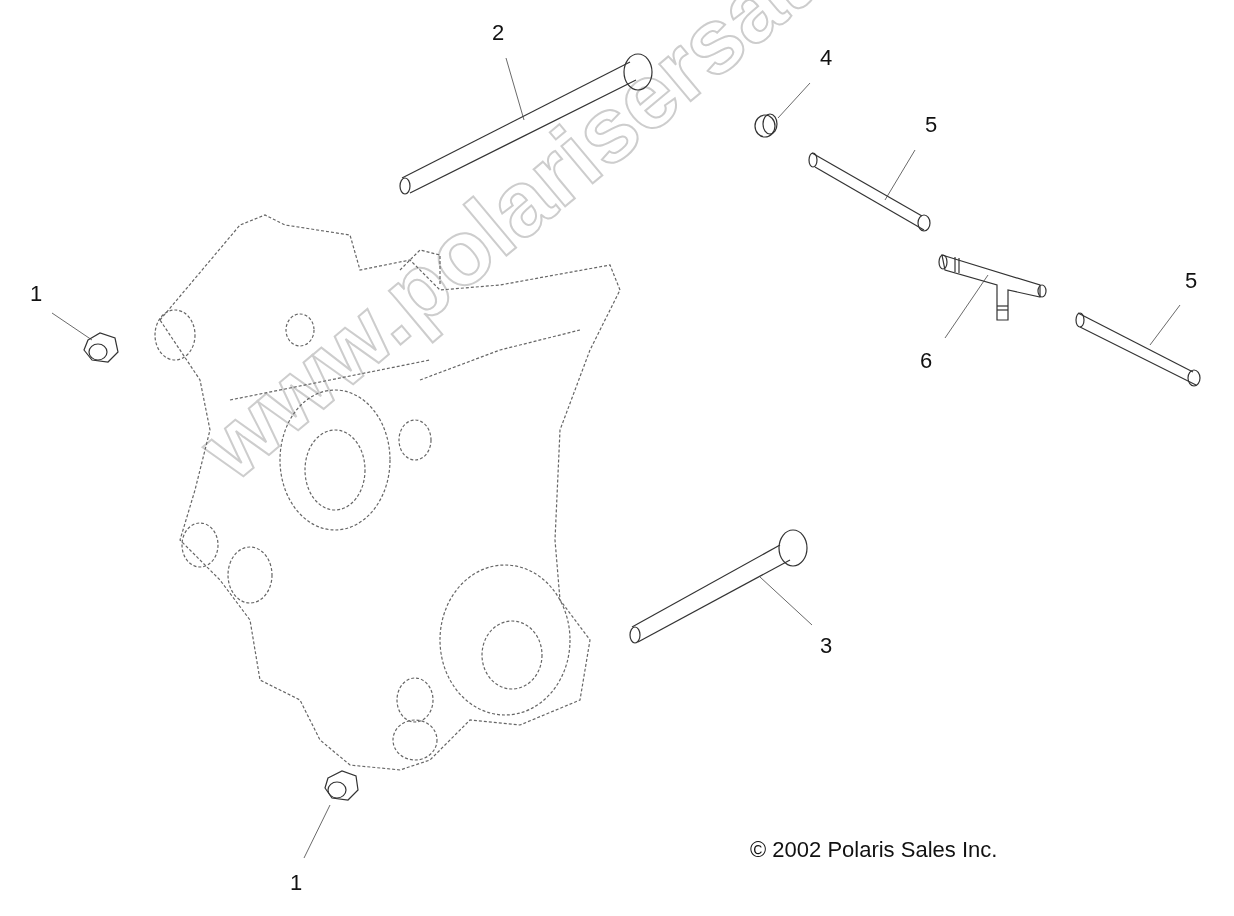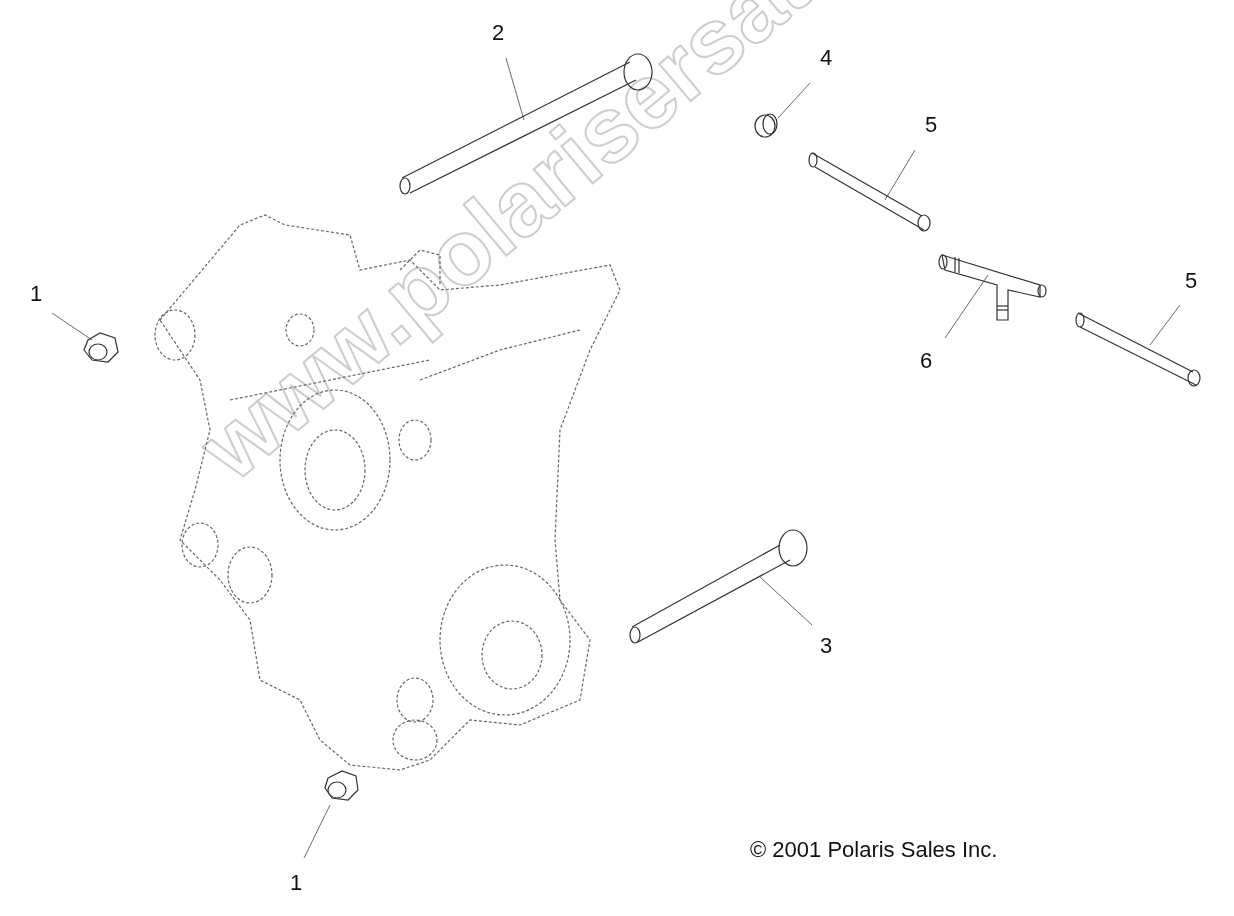--- a/index.html
+++ b/index.html
@@ -102,14 +102,14 @@
 
   <div class="callout" style="left:30px;top:283px;">1</div>
   <div class="callout" style="left:492px;top:22px;">2</div>
   <div class="callout" style="left:820px;top:635px;">3</div>
   <div class="callout" style="left:820px;top:47px;">4</div>
   <div class="callout" style="left:925px;top:114px;">5</div>
   <div class="callout" style="left:920px;top:350px;">6</div>
   <div class="callout" style="left:1185px;top:270px;">5</div>
   <div class="callout" style="left:290px;top:872px;">1</div>
 
-  <div class="copyright">© 2001 Polaris Sales Inc.</div>
+  <div class="copyright">© 2002 Polaris Sales Inc.</div>
 </div>
 
 </body></html>

